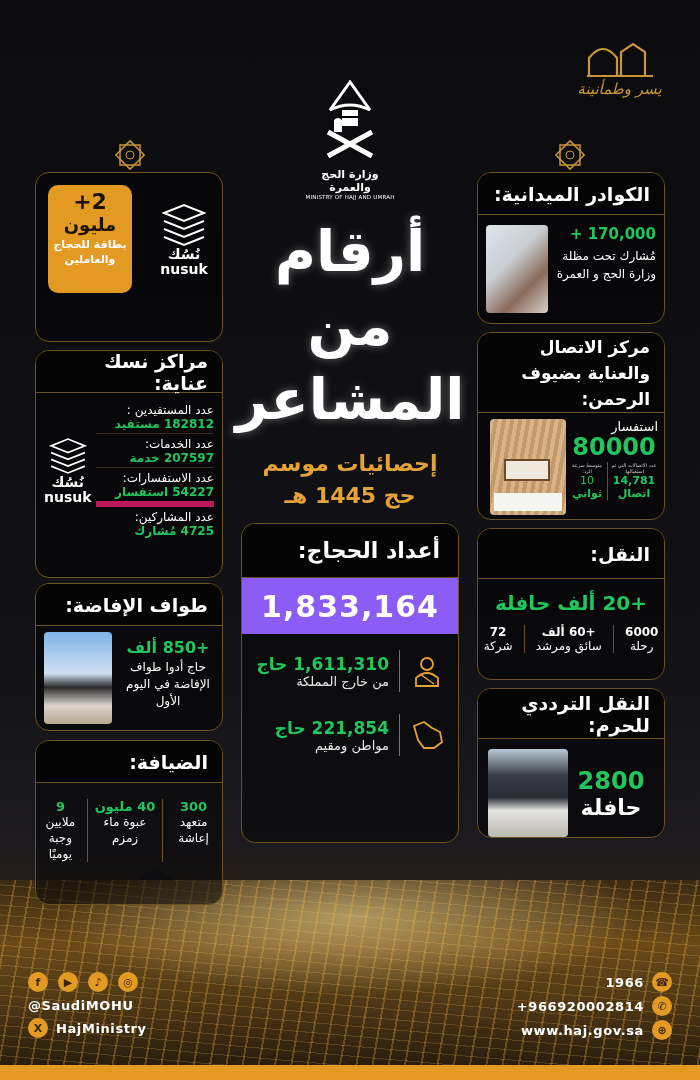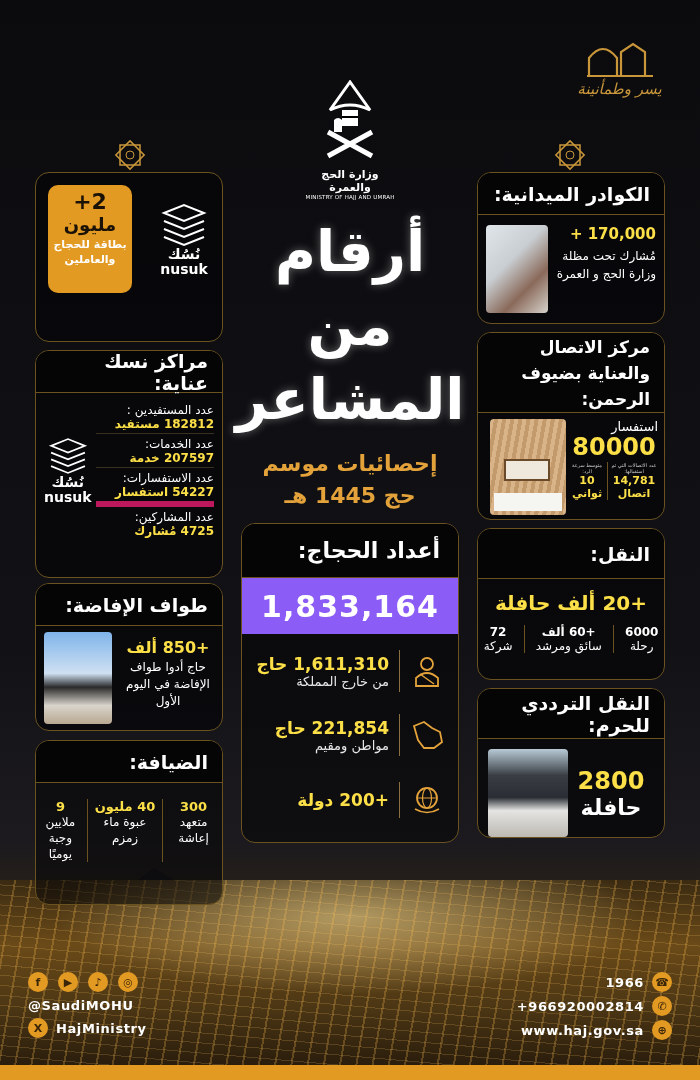--- a/index.html
+++ b/index.html
@@ -32,21 +32,21 @@
         repeating-linear-gradient(5deg, rgba(255,170,60,0.0) 0 9px, rgba(255,200,100,0.18) 9px 10px),
         radial-gradient(ellipse 60% 60% at 50% 20%, rgba(255,230,160,0.55), transparent 70%),
         linear-gradient(180deg, #3a2a12 0%, #6a4a18 35%, #4a3514 70%, #2a1d0c 100%);
     }
     .hill {
       position: absolute; top: 868px; left: 100px; width: 120px; height: 40px;
       background: #17161a; clip-path: polygon(0 100%, 45% 0, 100% 100%);
     }
     .bottom-bar { position: absolute; left: 0; right: 0; bottom: 0; height: 15px; background: #e39a22; }
 
-    .gold { color: #fde047; }
+    .gold { color: #22c55e; }
     .panel {
       position: absolute;
       border: 1.5px solid #6b5320;
       border-radius: 14px;
       background: rgba(6,6,8,0.72);
       overflow: hidden;
     }
     .panel-head {
       height: 42px; display: flex; align-items: center; justify-content: flex-start;
       padding: 0 14px; font-size: 19px; font-weight: bold; color: #fff;
@@ -247,30 +247,20 @@
     <svg width="34" height="34" viewBox="0 0 34 34">
       <path d="M4 8 L14 4 L22 10 L30 14 L32 24 L24 30 L14 30 L8 22 Z" fill="none" stroke="#e3a23a" stroke-width="1.8"></path>
     </svg>
     <div style="width:1px;height:42px;background:#8a7040;margin:0 10px;"></div>
     <div>
       <div class="gold" style="font-size:17px;font-weight:bold;">221,854 حاج</div>
       <div style="font-size:13px;color:#e8e8e8;">مواطن ومقيم</div>
     </div>
   </div>
 
-  <div style="display:flex;align-items:center;padding:26px 14px 0 14px;">
-    <svg width="34" height="34" viewBox="0 0 34 34">
-      <circle cx="17" cy="15" r="10" fill="none" stroke="#e3a23a" stroke-width="1.8"></circle>
-      <ellipse cx="17" cy="15" rx="4.5" ry="10" fill="none" stroke="#e3a23a" stroke-width="1.2"></ellipse>
-      <line x1="7" y1="15" x2="27" y2="15" stroke="#e3a23a" stroke-width="1.2"></line>
-      <path d="M5 26 Q17 33 29 26" fill="none" stroke="#e3a23a" stroke-width="1.5"></path>
-    </svg>
-    <div style="width:1px;height:36px;background:#8a7040;margin:0 10px;"></div>
-    <div class="gold" style="font-size:17px;font-weight:bold;">+200 دولة</div>
-  </div>
 </div>
 
 <div class="panel" style="left:477px;top:172px;width:188px;height:152px;">
   <div class="panel-head">الكوادر الميدانية:</div>
   <div style="display:flex;padding:10px 8px;gap:8px;">
     <div style="flex:1;">
       <div class="gold" style="font-size:15px;font-weight:bold;direction:ltr;text-align:right;">+ 170,000</div>
       <div style="font-size:12px;line-height:18px;margin-top:4px;">مُشارك تحت مظلة وزارة الحج و العمرة</div>
     </div>
     <div style="width:62px;height:88px;border-radius:4px;background:linear-gradient(135deg,#dfe6ea 0%,#c9ced2 40%,#8a6a5a 70%,#d7d2cc 100%);"></div>
@@ -285,21 +275,21 @@
       <div class="gold" style="font-size:24px;font-weight:bold;line-height:26px;">80000</div>
       <div style="display:flex;justify-content:space-between;margin-top:2px;">
         <div style="width:48px;">
           <div style="font-size:5px;color:#ccc;">عدد الاتصالات التي تم استقبالها:</div>
           <div class="gold" style="font-size:11px;font-weight:bold;">14,781</div>
           <div class="gold" style="font-size:11px;font-weight:bold;">اتصال</div>
         </div>
         <div class="divider-v"></div>
         <div style="width:34px;">
           <div style="font-size:5px;color:#ccc;">متوسط سرعة الرد:</div>
-          <div class="gold" style="font-size:11px;font-weight:bold;">10</div>
+          <div class="gold" style="font-size:11px;font-weight:normal;">10</div>
           <div class="gold" style="font-size:11px;font-weight:bold;">ثواني</div>
         </div>
       </div>
     </div>
     <div style="width:76px;height:96px;border-radius:4px;background:repeating-linear-gradient(100deg,#d8b488 0 4px,#c29a6c 4px 8px);position:relative;">
       <div style="position:absolute;left:14px;top:40px;width:46px;height:22px;background:#efe8dc;border:2px solid #6a4a28;"></div>
       <div style="position:absolute;left:4px;bottom:4px;right:4px;height:18px;background:#f5f5f2;"></div>
     </div>
   </div>
 </div>

